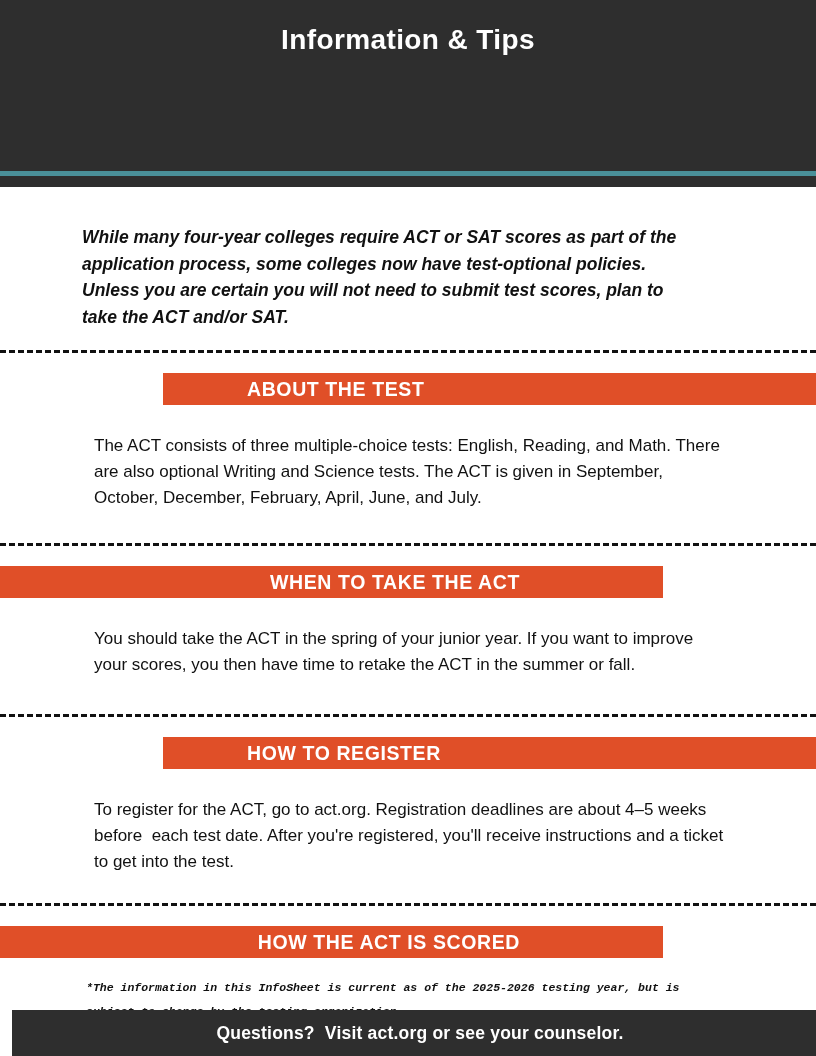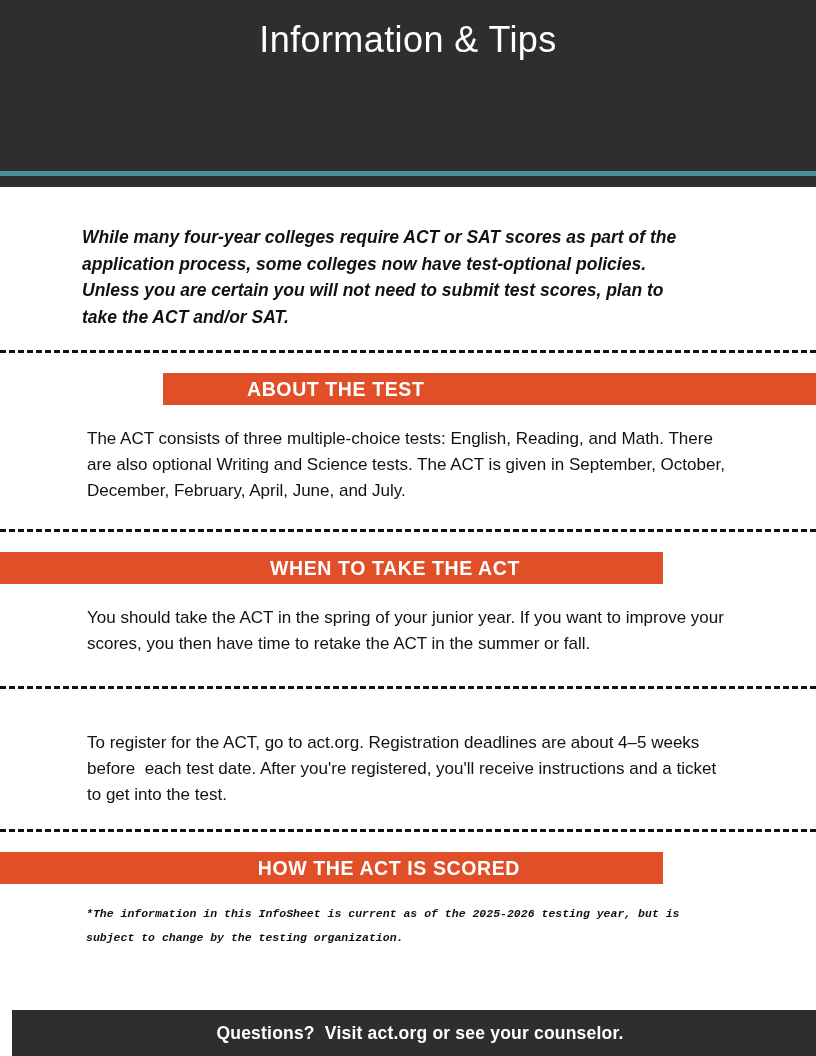--- a/index.html
+++ b/index.html
@@ -33,22 +33,22 @@
     font-family: "Liberation Sans", sans-serif;
     font-weight: bold;
     font-size: 76px;
     line-height: 82px;
     letter-spacing: 6px;
     white-space: pre;
   }
   .header-subtitle {
     color: #ffffff;
     font-family: "Liberation Sans", sans-serif;
-    font-weight: normal;
-    font-size: 36px;
+    font-weight: bold;
+    font-size: 28px;
     line-height: 44px;
     letter-spacing: 0.4px;
     margin-top: 4px;
   }
   .rule-stack {
     width: 816px;
   }
   .rule-dark-thin {
     height: 3px;
     background: #2e2e2e;
@@ -115,21 +115,21 @@
     font-size: 19.5px;
     letter-spacing: 0.6px;
     white-space: nowrap;
   }
 
   .body-text {
     font-family: "Liberation Sans", sans-serif;
     font-size: 17px;
     line-height: 26px;
     color: #111111;
-    margin: 5px;
+    margin: 12px;
     padding: 16px 78px 0 82px;
     white-space: pre-wrap;
   }
 
   .footnote {
     font-family: Liberation Mono, monospace;
     font-style: italic;
     font-weight: bold;
     font-size: 11.5px;
     line-height: 24px;
@@ -194,20 +194,23 @@
 
   <div class="section-bar left-extend">
     <span class="section-bar-label">WHEN TO TAKE THE ACT</span>
   </div>
   <p class="body-text">You should take the ACT in the spring of your junior year. If you want to improve your scores, you then have time to retake the ACT in the summer or fall.</p>
 
   <div class="spacer-lg"></div>
   <hr class="divider">
   <div class="spacer-md"></div>
 
+  <div class="section-bar right-extend">
+    <span class="section-bar-label">HOW TO REGISTER</span>
+  </div>
   <p class="body-text">To register for the ACT, go to act.org. Registration deadlines are about 4–5 weeks before  each test date. After you're registered, you'll receive instructions and a ticket to get into the test.</p>
 
   <div class="spacer-sm"></div>
   <hr class="divider">
   <div class="spacer-md"></div>
 
   <div class="section-bar left-extend">
     <span class="section-bar-label">HOW THE ACT IS SCORED</span>
   </div>
 

